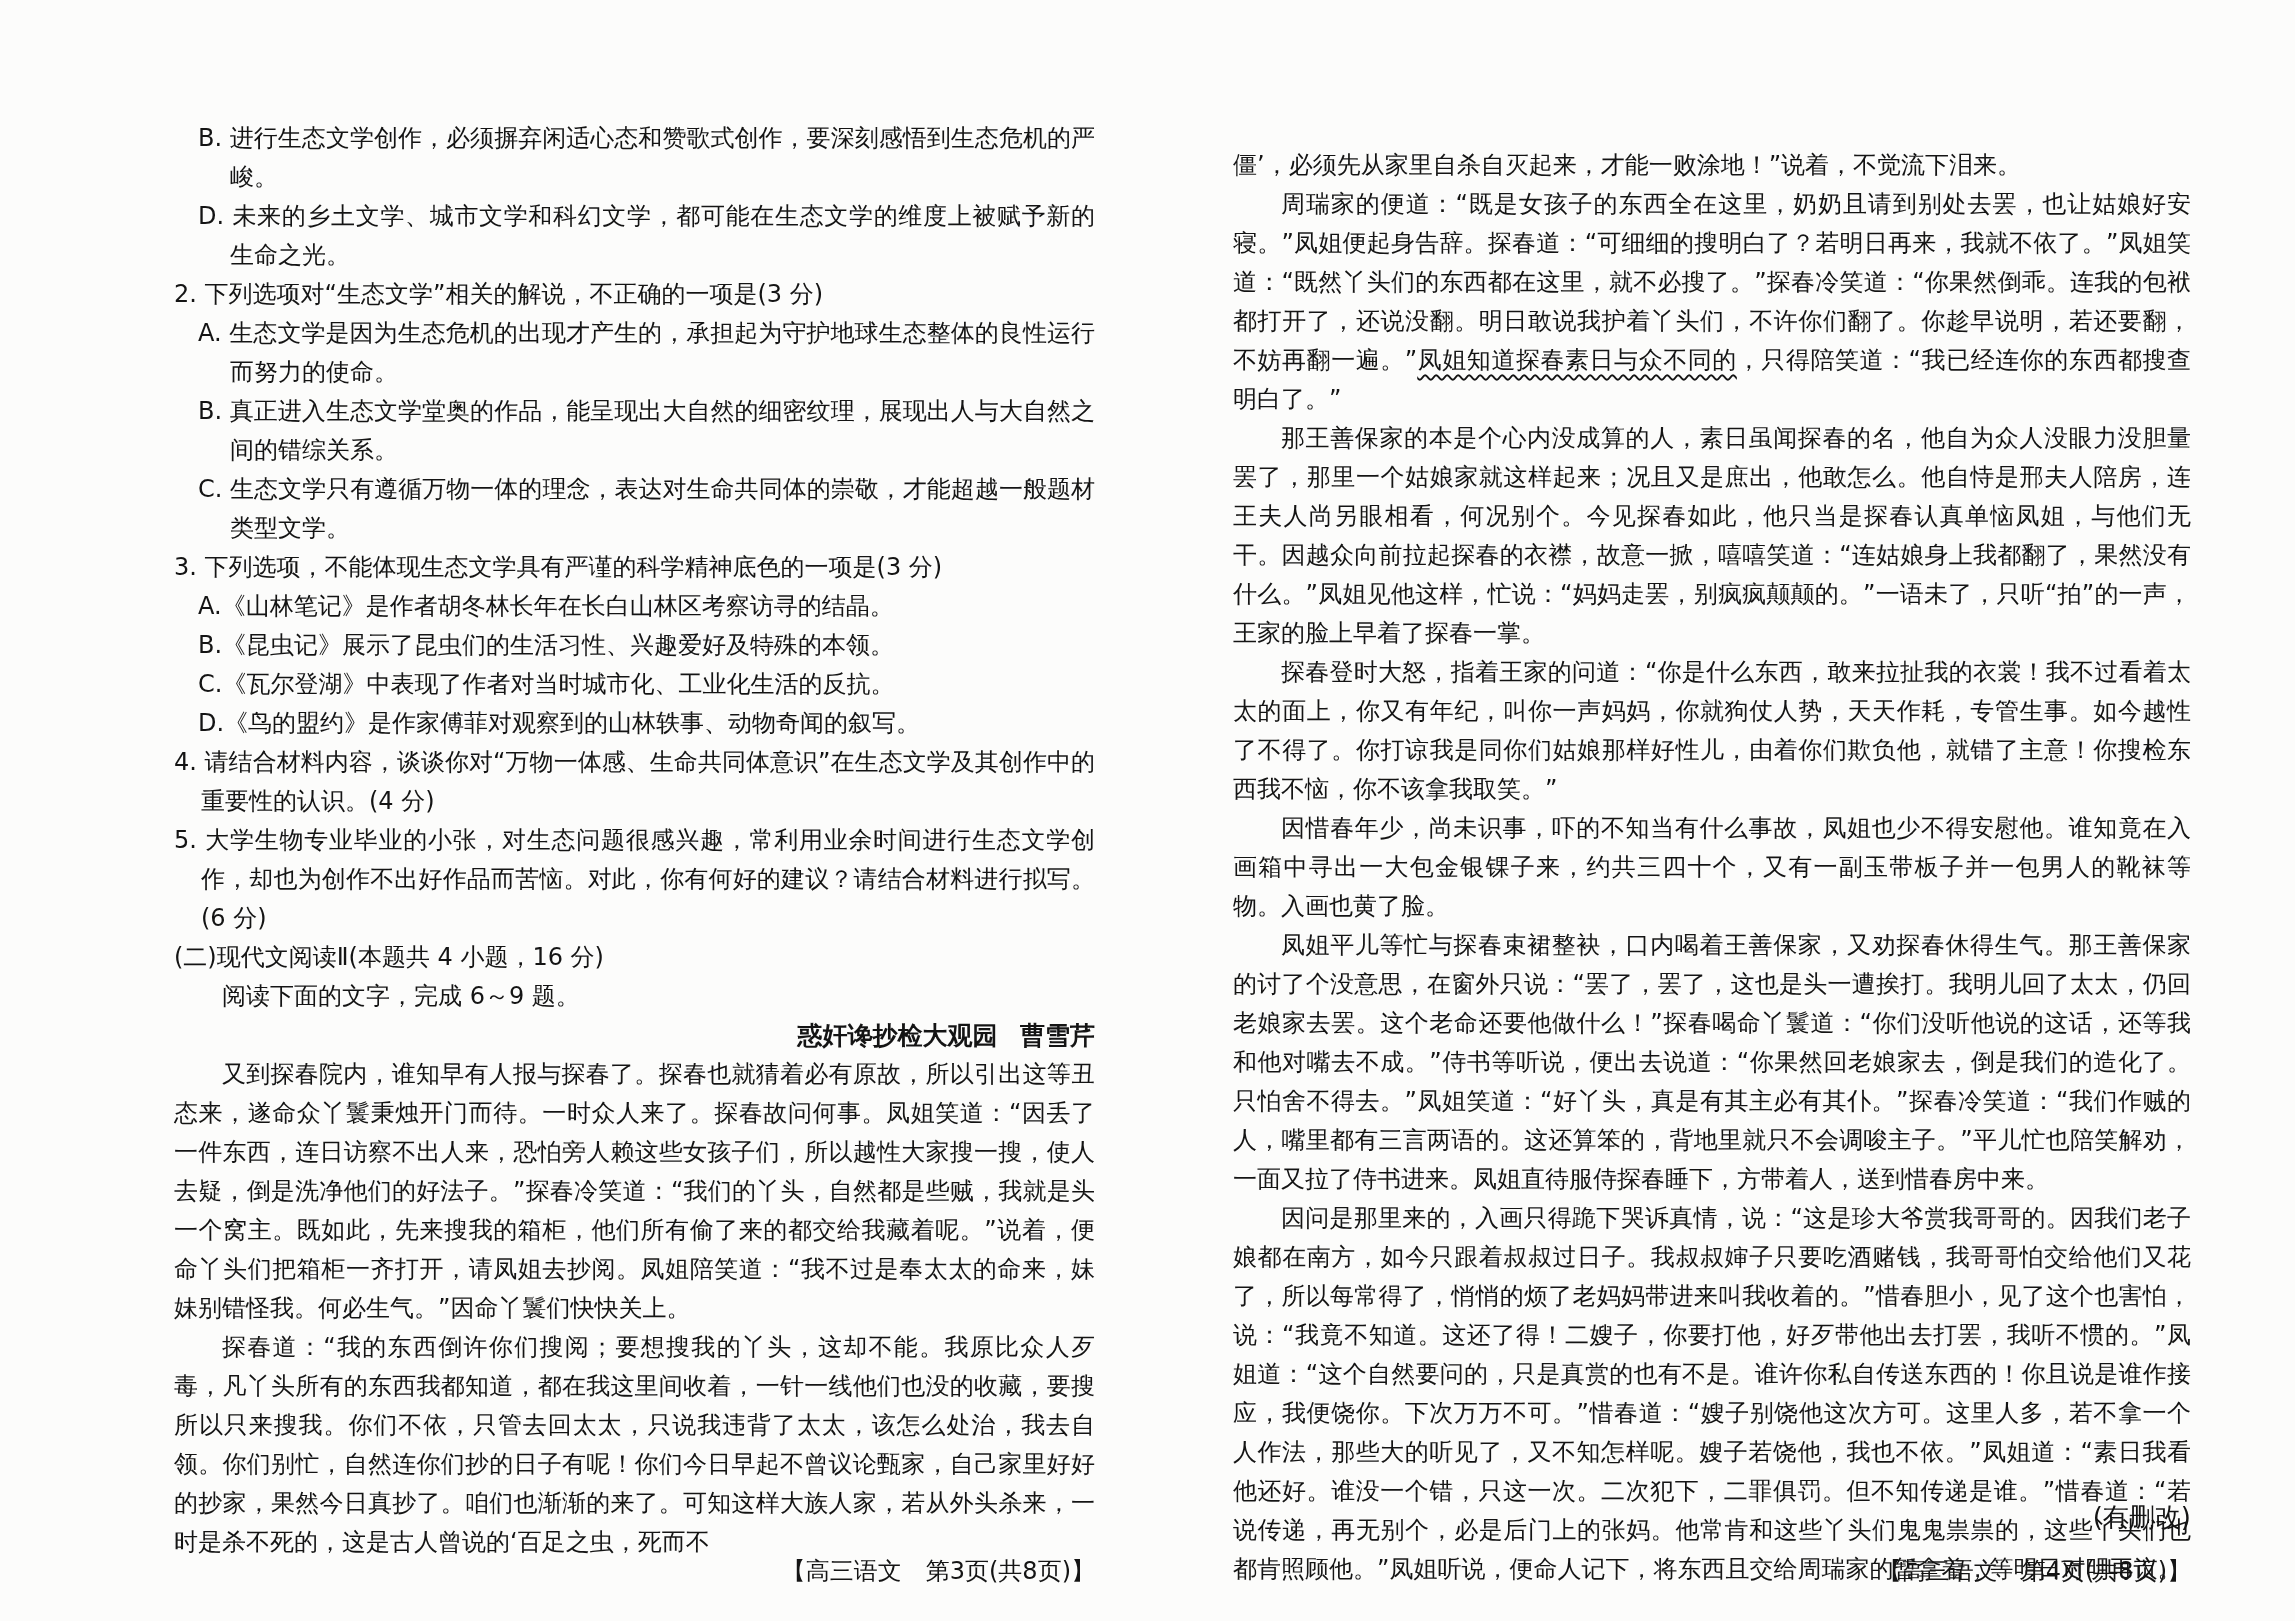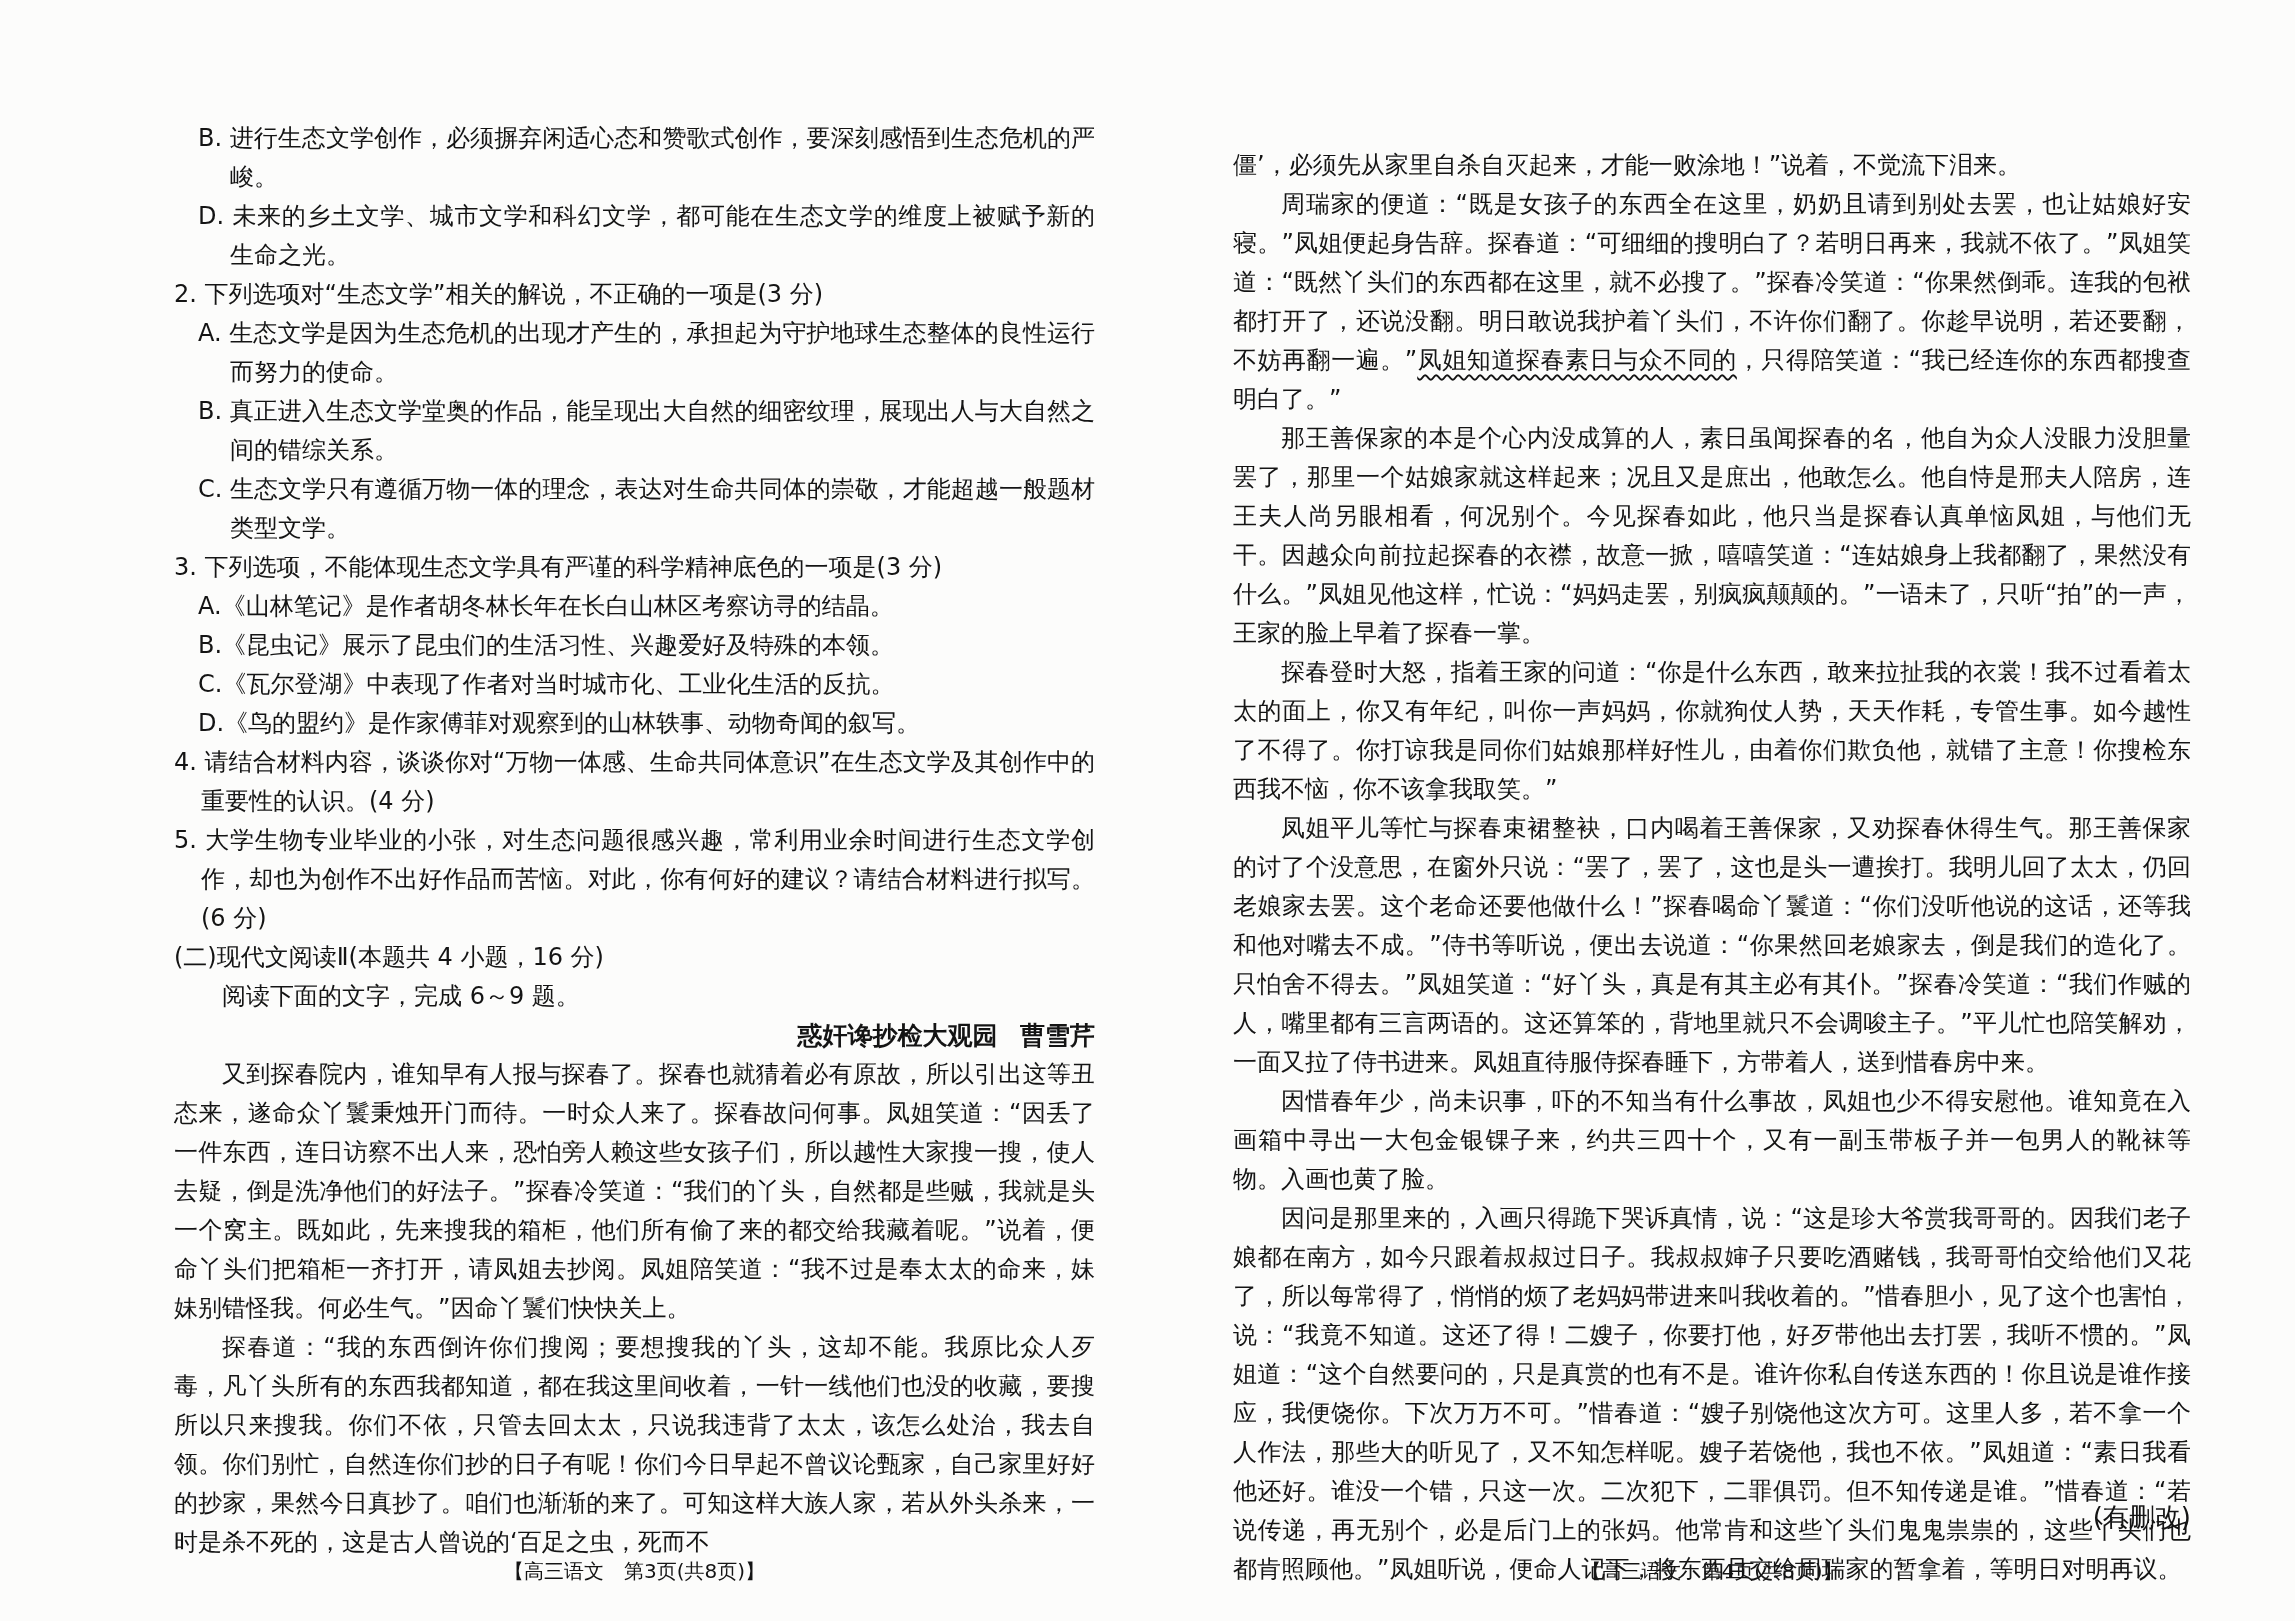--- a/index.html
+++ b/index.html
@@ -33,22 +33,22 @@
   .passage-author{margin-left:22.4px;}
   .wavy{
     text-decoration-line:underline;
     text-decoration-style:wavy;
     text-decoration-thickness:1.6px;
     text-underline-offset:6.4px;
     font-family:Liberation Serif, serif;
   }
   .footer{
     position:absolute;top:1555px;
-    font-size:20px;line-height:32px;
-    text-align:center;
+    font-size:24px;line-height:32px;
+    text-align:right;
   }
   #left-footer{left:174px;width:921px;}
   #right-footer{left:1233px;width:958px;}
   #edit-note{
     position:absolute;top:1501px;left:1233px;width:958px;
     font-size:26px;line-height:32px;text-align:right;
   }
 </style>
 </head>
 <body>
@@ -76,20 +76,20 @@
     </div>
   <div id="left-footer" class="footer">【高三语文　第3页(共8页)】</div>
 </div>
 
 <div class="scan-page">
   <div id="right-col" class="col">
       <p class="blk cont">僵’，必须先从家里自杀自灭起来，才能一败涂地！”说着，不觉流下泪来。</p>
       <p class="blk para"><span>周瑞家的便道：“既是女孩子的东西全在这里，奶奶且请到别处去罢，也让姑娘好安寝。”凤姐便起身告辞。探春道：“可细细的搜明白了？若明日再来，我就不依了。”凤姐笑道：“既然丫头们的东西都在这里，就不必搜了。”探春冷笑道：“你果然倒乖。连我的包袱都打开了，还说没翻。明日敢说我护着丫头们，不许你们翻了。你趁早说明，若还要翻，不妨再翻一遍。”</span><span class="wavy">凤姐知道探春素日与众不同的</span><span>，只得陪笑道：“我已经连你的东西都搜查明白了。”</span></p>
       <p class="blk para">那王善保家的本是个心内没成算的人，素日虽闻探春的名，他自为众人没眼力没胆量罢了，那里一个姑娘家就这样起来；况且又是庶出，他敢怎么。他自恃是邢夫人陪房，连王夫人尚另眼相看，何况别个。今见探春如此，他只当是探春认真单恼凤姐，与他们无干。因越众向前拉起探春的衣襟，故意一掀，嘻嘻笑道：“连姑娘身上我都翻了，果然没有什么。”凤姐见他这样，忙说：“妈妈走罢，别疯疯颠颠的。”一语未了，只听“拍”的一声，王家的脸上早着了探春一掌。</p>
       <p class="blk para">探春登时大怒，指着王家的问道：“你是什么东西，敢来拉扯我的衣裳！我不过看着太太的面上，你又有年纪，叫你一声妈妈，你就狗仗人势，天天作耗，专管生事。如今越性了不得了。你打谅我是同你们姑娘那样好性儿，由着你们欺负他，就错了主意！你搜检东西我不恼，你不该拿我取笑。”</p>
+      <p class="blk para">因惜春年少，尚未识事，吓的不知当有什么事故，凤姐也少不得安慰他。谁知竟在入画箱中寻出一大包金银锞子来，约共三四十个，又有一副玉带板子并一包男人的靴袜等物。入画也黄了脸。</p>
       <p class="blk para">凤姐平儿等忙与探春束裙整袂，口内喝着王善保家，又劝探春休得生气。那王善保家的讨了个没意思，在窗外只说：“罢了，罢了，这也是头一遭挨打。我明儿回了太太，仍回老娘家去罢。这个老命还要他做什么！”探春喝命丫鬟道：“你们没听他说的这话，还等我和他对嘴去不成。”侍书等听说，便出去说道：“你果然回老娘家去，倒是我们的造化了。只怕舍不得去。”凤姐笑道：“好丫头，真是有其主必有其仆。”探春冷笑道：“我们作贼的人，嘴里都有三言两语的。这还算笨的，背地里就只不会调唆主子。”平儿忙也陪笑解劝，一面又拉了侍书进来。凤姐直待服侍探春睡下，方带着人，送到惜春房中来。</p>
-      <p class="blk para">因惜春年少，尚未识事，吓的不知当有什么事故，凤姐也少不得安慰他。谁知竟在入画箱中寻出一大包金银锞子来，约共三四十个，又有一副玉带板子并一包男人的靴袜等物。入画也黄了脸。</p>
       <p class="blk para">因问是那里来的，入画只得跪下哭诉真情，说：“这是珍大爷赏我哥哥的。因我们老子娘都在南方，如今只跟着叔叔过日子。我叔叔婶子只要吃酒赌钱，我哥哥怕交给他们又花了，所以每常得了，悄悄的烦了老妈妈带进来叫我收着的。”惜春胆小，见了这个也害怕，说：“我竟不知道。这还了得！二嫂子，你要打他，好歹带他出去打罢，我听不惯的。”凤姐道：“这个自然要问的，只是真赏的也有不是。谁许你私自传送东西的！你且说是谁作接应，我便饶你。下次万万不可。”惜春道：“嫂子别饶他这次方可。这里人多，若不拿一个人作法，那些大的听见了，又不知怎样呢。嫂子若饶他，我也不依。”凤姐道：“素日我看他还好。谁没一个错，只这一次。二次犯下，二罪俱罚。但不知传递是谁。”惜春道：“若说传递，再无别个，必是后门上的张妈。他常肯和这些丫头们鬼鬼祟祟的，这些丫头们也都肯照顾他。”凤姐听说，便命人记下，将东西且交给周瑞家的暂拿着，等明日对明再议。</p>
     </div>
   <div id="edit-note">(有删改)</div>
   <div id="right-footer" class="footer">【高三语文　第4页(共8页)】</div>
 </div>
 
 
 </body></html>

